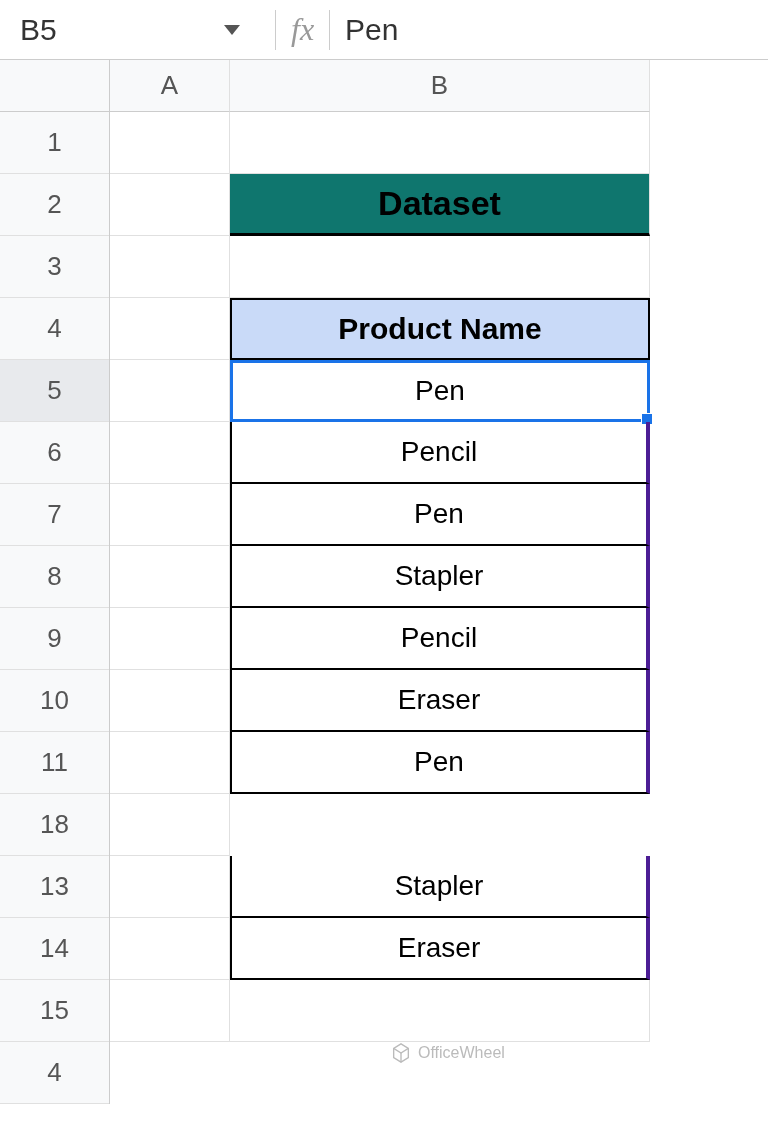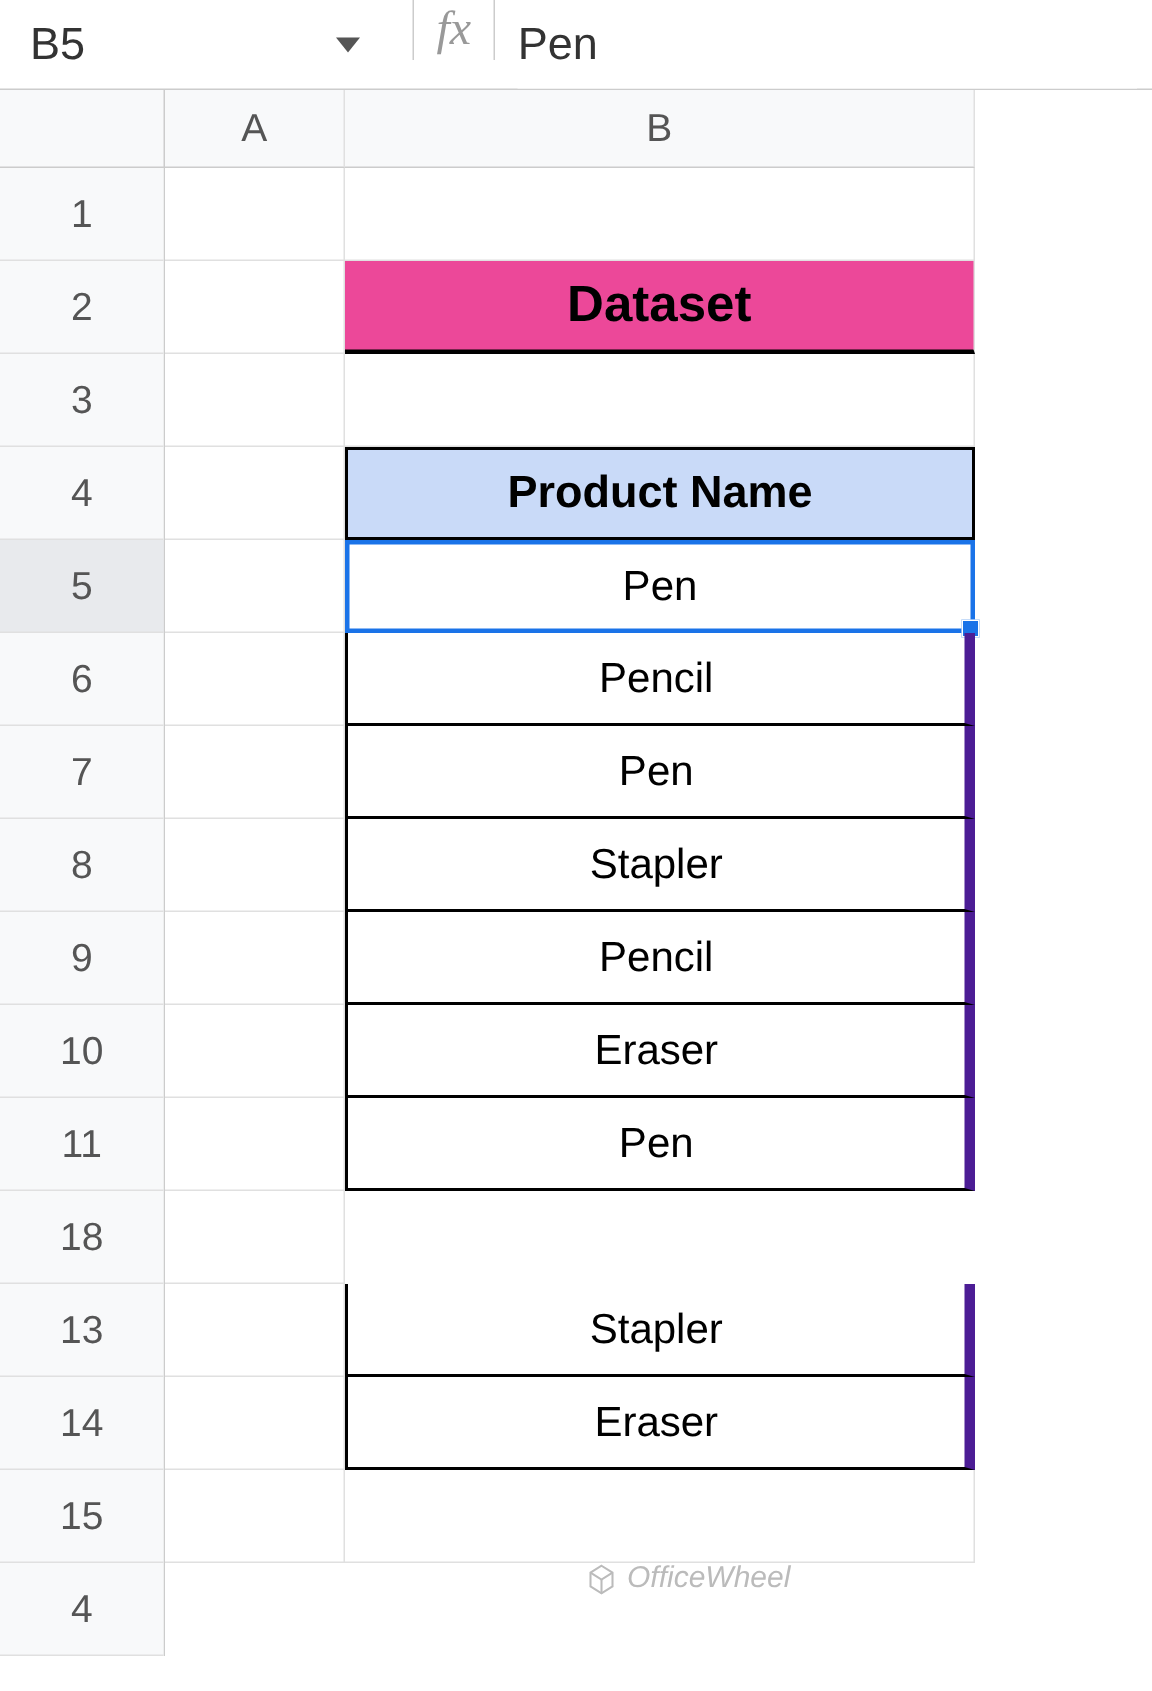--- a/index.html
+++ b/index.html
@@ -9,20 +9,21 @@
     }
     body {
       font-family: Arial, sans-serif;
       background: #fff;
       width: 768px;
       height: 1127px;
       overflow: hidden;
     }
     .formula-bar {
       display: flex;
+      align-items: center;
       height: 60px;
       border-bottom: 1px solid #ccc;
       padding: 0 10px;
     }
     .name-box {
       width: 250px;
       font-size: 30px;
       color: #333;
       padding-left: 10px;
       display: flex;
@@ -116,34 +117,34 @@
       display: flex;
       align-items: center;
       justify-content: center;
       font-size: 28px;
       color: #000;
       position: relative;
     }
     .cell-a { width: 120px; }
     .cell-b { width: 420px; }
     .dataset-title {
-      background: #ec4899;
+      background: #0f766e;
       font-weight: bold;
       font-size: 34px;
       border-bottom: 3px solid #000;
     }
     .table-header {
       background: #c9daf8;
       font-weight: bold;
       font-size: 30px;
       border: 2px solid #000000;
     }
     .table-cell {
       border-left: 2px solid #000;
-      border-right: 7px solid #4c1d95;
+      border-right: 4px solid #4c1d95;
       border-bottom: 2px solid #000;
       font-size: 28px;
     }
     .selected-cell {
       border: 3px solid #1a73e8;
       position: relative;
     }
     .selection-handle {
       position: absolute;
       bottom: -6px;
@@ -157,25 +158,24 @@
       display: flex;
     }
     .main-grid {
       display: flex;
     }
     .watermark {
       position: absolute;
       bottom: 40px;
       left: 280px;
       color: #bbb;
-      font-size: 20px;
+      font-size: 16px;
       display: flex;
       align-items: center;
       gap: 6px;
-      font-style: italic;
     }
   </style>
 </head>
 <body>
 
 <div class="formula-bar">
   <div class="name-box">
     <span>B5</span>
     <div class="name-box-dropdown">
       <div class="dropdown-triangle"></div>

